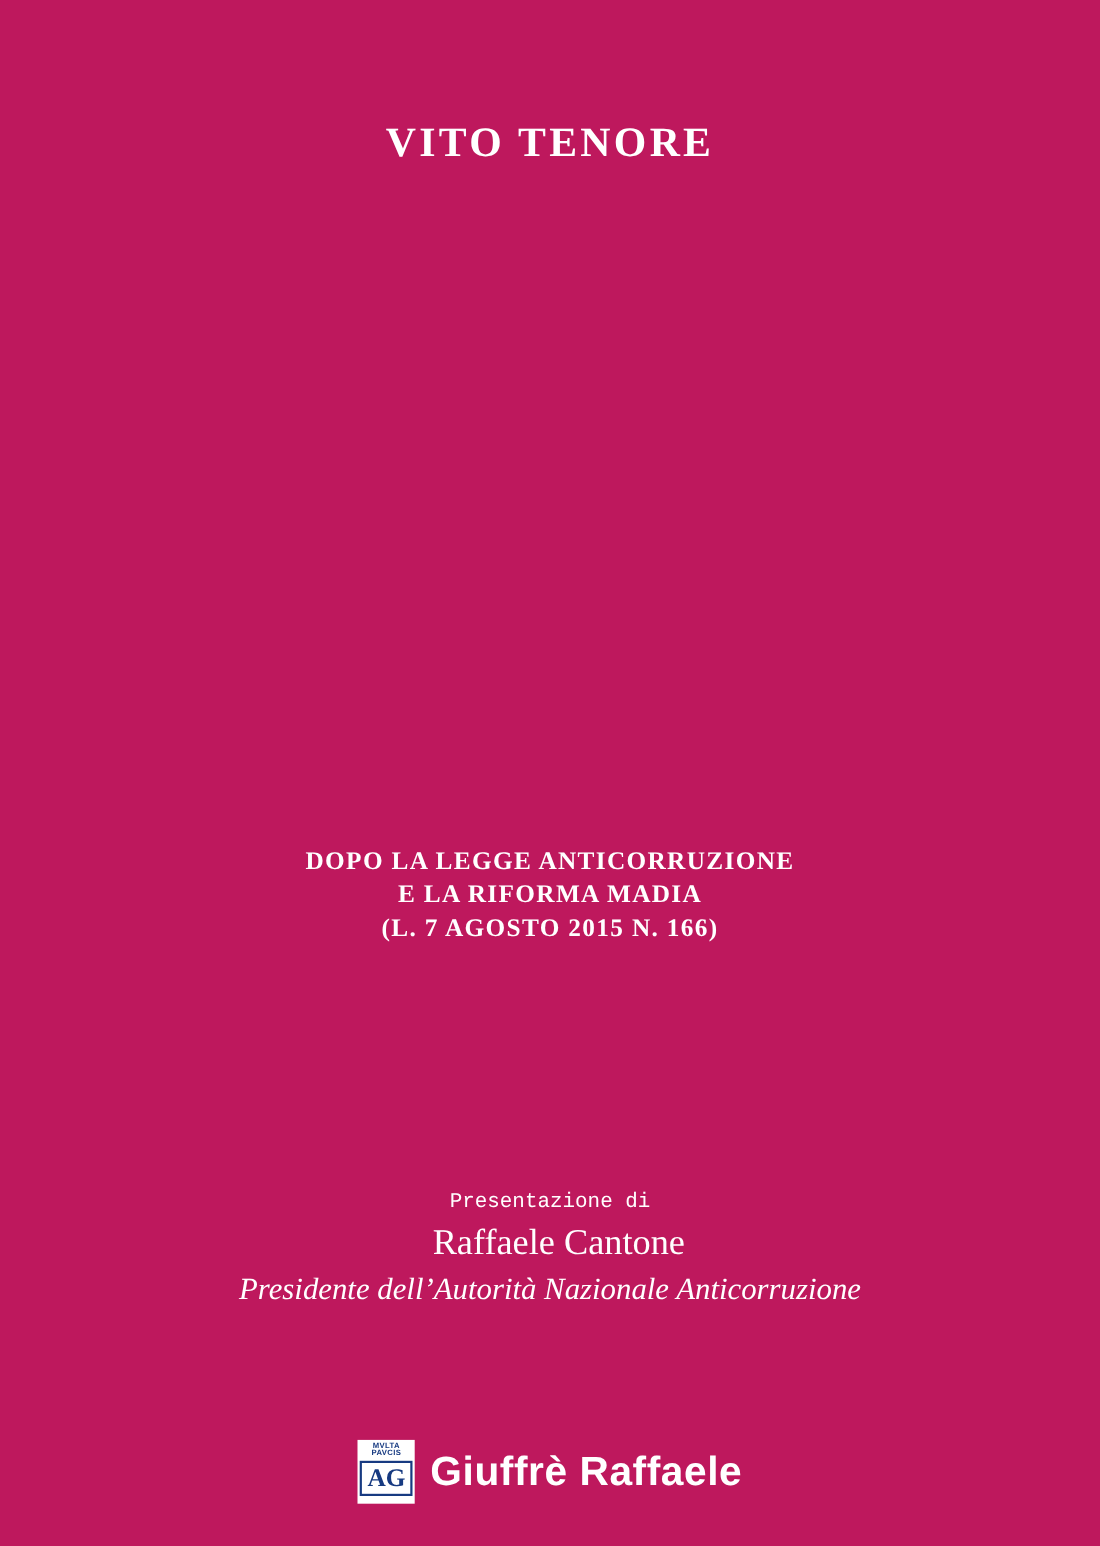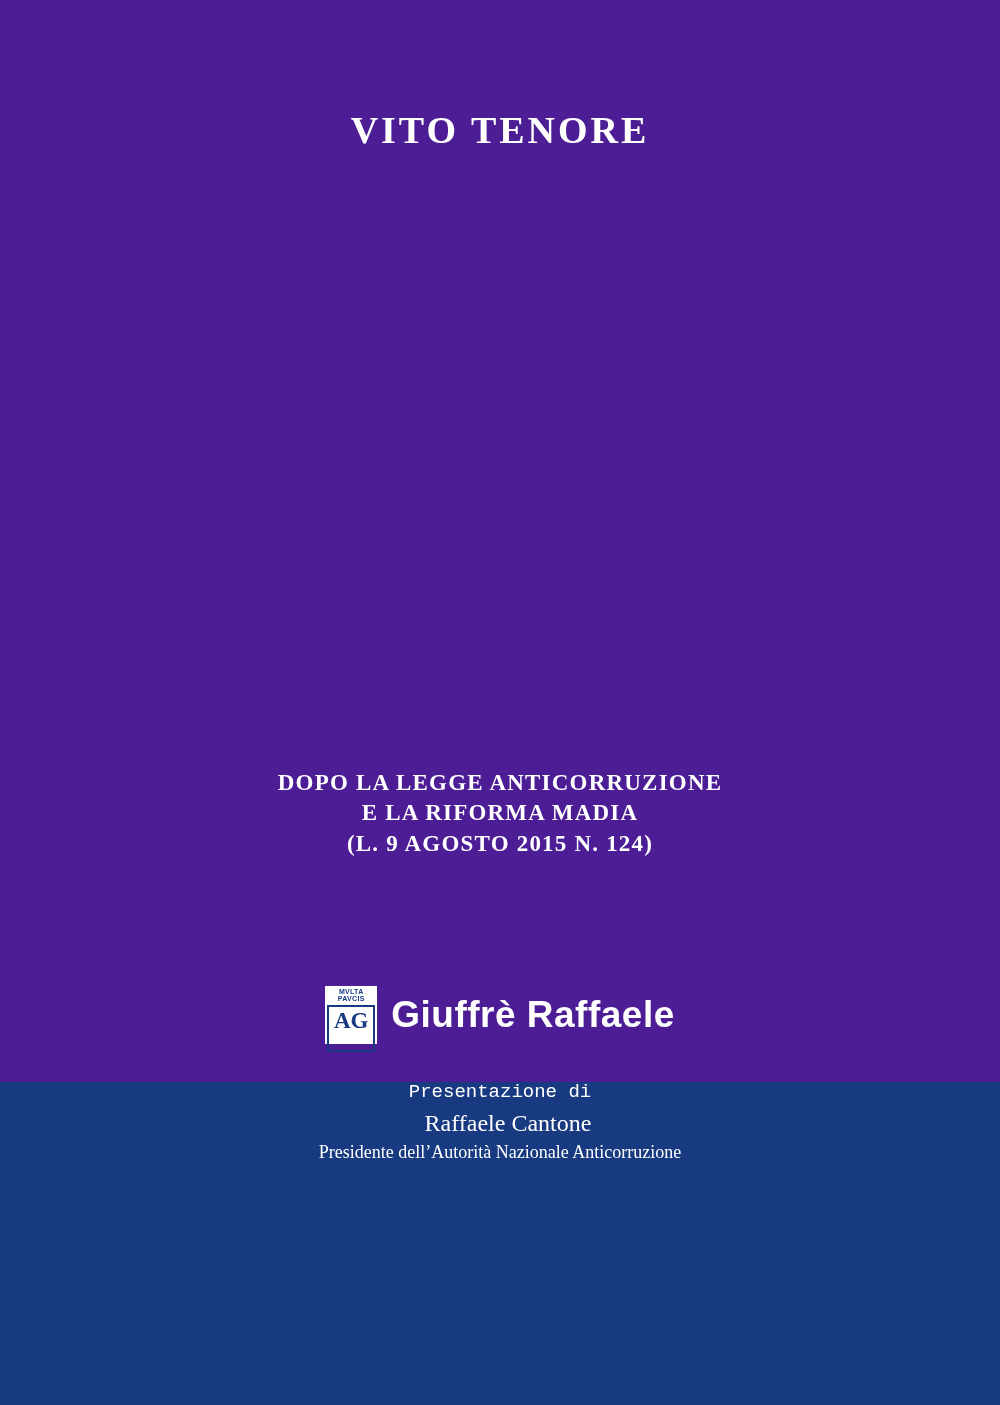--- a/index.html
+++ b/index.html
@@ -9,22 +9,22 @@
   body {
     width: 1000px;
     height: 1405px;
     background: #173a81;
     font-family: "Liberation Serif", serif;
     overflow: hidden;
   }
   .cover {
     position: relative;
     width: 1000px;
-    height: 1082px;
-    background: #4c1d95;
+    height: 1405px;
+    background: #be185d;
     box-sizing: border-box;
   }
   .author {
     position: absolute;
     top: 108px;
     left: 0;
     right: 0;
     text-align: center;
     color: #ffffff;
     font-family: "Liberation Serif", serif;
@@ -91,28 +91,29 @@
     text-align: center;
     color: #ffffff;
   }
   .pres-label {
     font-family: Liberation Mono, monospace;
     font-size: 19px;
     line-height: 1.5;
   }
   .pres-name {
     font-family: "Liberation Serif", serif;
-    font-size: 24px;
+    font-size: 33px;
     line-height: 1.4;
     padding-left: 16px;
   }
   .pres-role {
     font-family: "Liberation Serif", serif;
-    font-size: 18px;
+    font-size: 28px;
     line-height: 1.4;
+    font-style: italic;
   }
   .publisher {
     position: absolute;
     bottom: 38px;
     left: 0;
     right: 0;
     display: flex;
     justify-content: center;
     align-items: center;
   }
@@ -137,42 +138,42 @@
     text-align: center;
     letter-spacing: 0.3px;
   }
   .logo-ag {
     margin-top: 2px;
     border: 2px solid #173a81;
     font-family: "Liberation Serif", serif;
     font-weight: bold;
     font-size: 23px;
     line-height: 1;
-    padding: 2px 5px 18px 5px;
+    padding: 2px 5px 3px 5px;
   }
   .publisher-name {
     color: #ffffff;
     font-family: "Liberation Sans", sans-serif;
     font-weight: bold;
     font-size: 37px;
     letter-spacing: 0.5px;
   }
 </style>
 </head>
 <body>
 
 <div class="cover">
 
   <div class="author">VITO TENORE</div>
 
 
   <div class="subtitle">
     <div>DOPO LA LEGGE ANTICORRUZIONE</div>
     <div>E LA RIFORMA MADIA</div>
-    <div>(L. 9 AGOSTO 2015 N. 124)</div>
+    <div>(L. 7 AGOSTO 2015 N. 166)</div>
   </div>
 
 
   <div class="presentation">
     <div class="pres-label">Presentazione di</div>
     <div class="pres-name">Raffaele Cantone</div>
     <div class="pres-role">Presidente dell’Autorità Nazionale Anticorruzione</div>
   </div>
 
   <div class="publisher">

